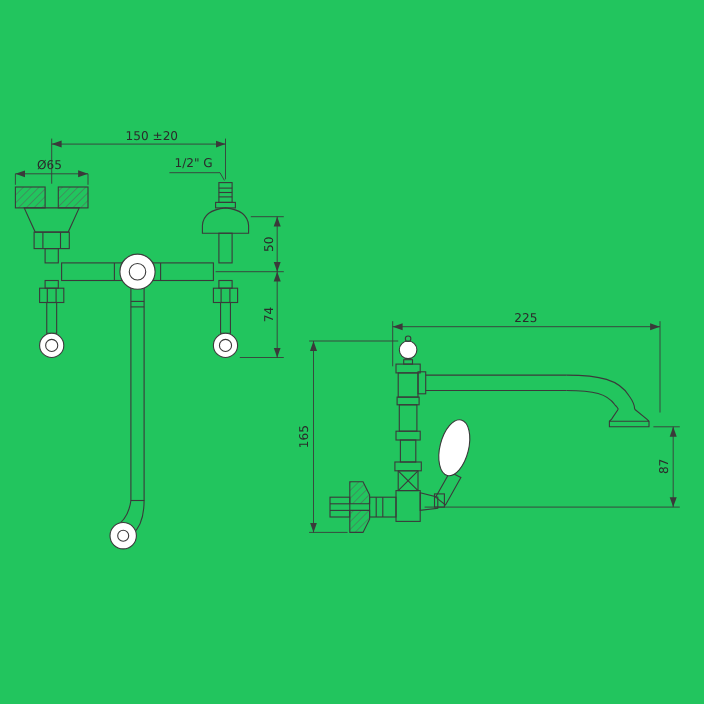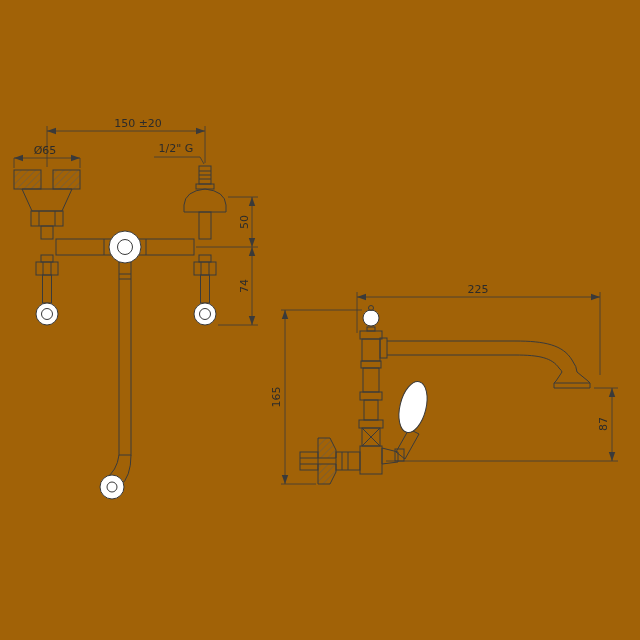--- a/index.html
+++ b/index.html
@@ -6,21 +6,21 @@
     margin: 0;
     padding: 0;
     width: 640px;
     height: 640px;
     background: #ffffff;
     font-family: "DejaVu Sans", sans-serif;
   }
   .page {
     width: 640px;
     height: 640px;
-    background: #a16207;
+    background: #22c55e;
     overflow: hidden;
   }
   svg { display: block; }
   .ink * {
     stroke: #3a3a3a;
     stroke-width: 1;
     fill: none;
     stroke-linecap: butt;
     stroke-linejoin: miter;
   }

